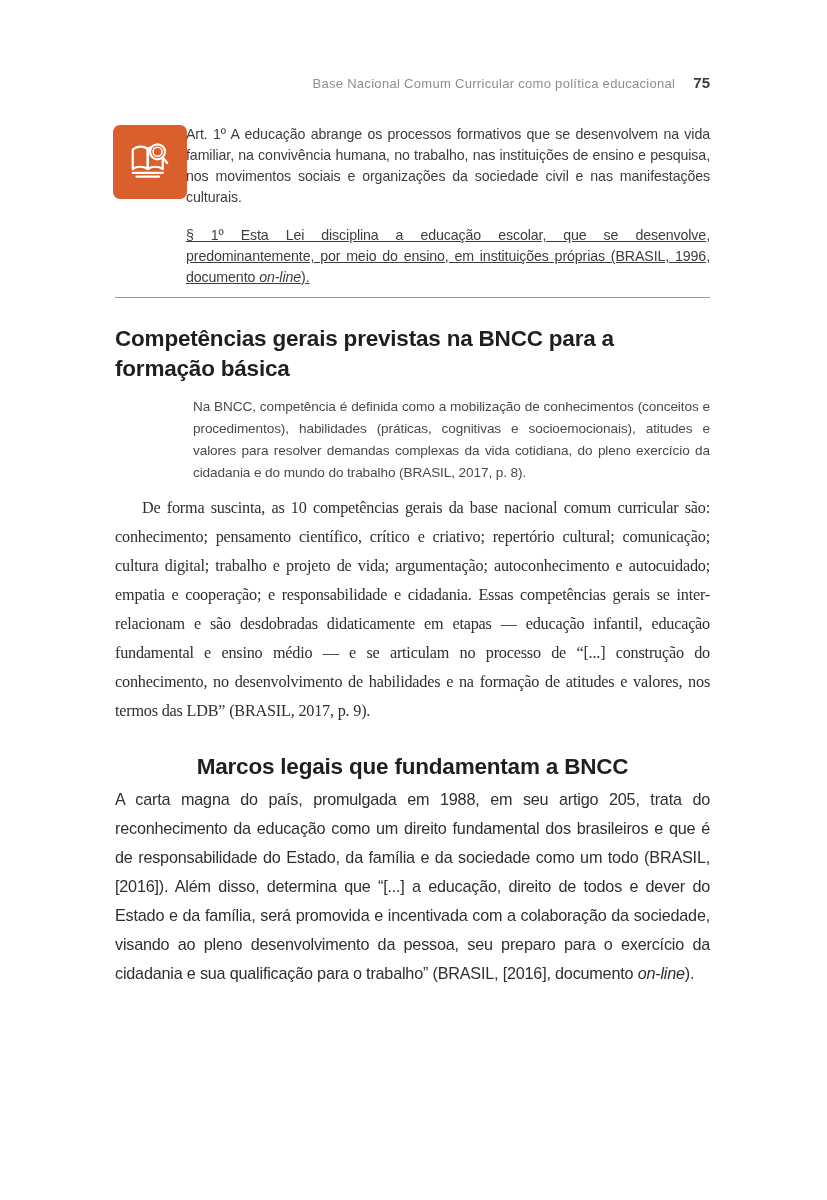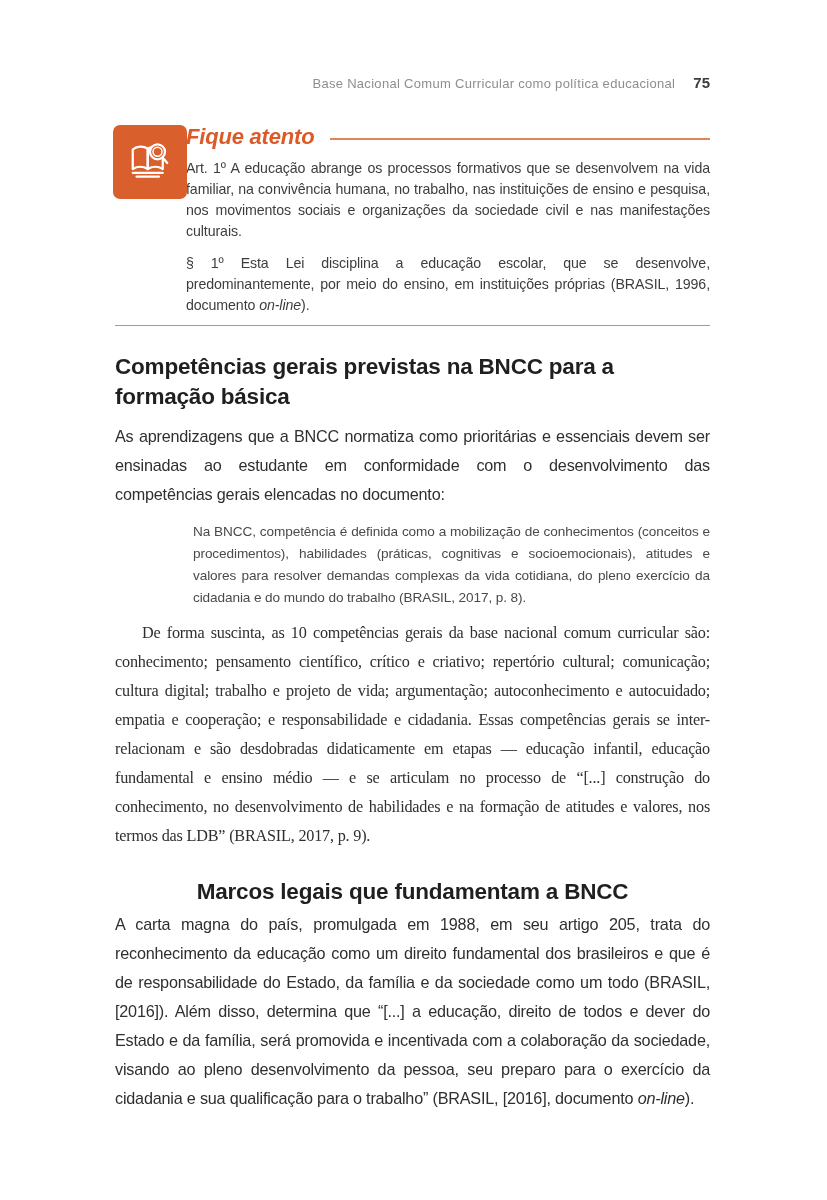--- a/index.html
+++ b/index.html
@@ -74,21 +74,21 @@
     margin-top: 3px;
   }
   .callout p {
     font-size: 14.2px;
     line-height: 21px;
     color: #3d3d3d;
     text-align: justify;
     letter-spacing: -0.1px;
     margin: 8px 0 0 0;
   }
-  .callout p.second { margin-top: 11px; }
+  .callout p.second { margin-top: 17px; text-decoration: underline; }
 
   .orange-rule {
     border: none;
     border-top: 1.5px solid #D98A5C;
     margin: 9px 0 0 0;
   }
 
   
   h1.section-heading {
     font-size: 22.5px;
@@ -143,34 +143,29 @@
           <path d="M29 17 C35 13 43 13 49 18 L49 44 C43 40 35 40 29 44 Z"></path>
           <path d="M9 49 H49"></path>
           <path d="M14 54 H44"></path>
           <circle cx="42" cy="21" r="10" fill="#D95F2C"></circle>
           <circle cx="42" cy="21" r="6" stroke-width="2"></circle>
           <path d="M49 29 L55 36"></path>
         </svg>
       </span>
     </div>
     <div class="callout-body">
-      <div class="callout-title-row">
-        <span class="callout-title">Fique atento</span>
-        <span class="title-rule"></span>
-      </div>
       <p>Art. 1º A educação abrange os processos formativos que se desenvolvem na vida familiar, na convivência humana, no trabalho, nas instituições de ensino e pesquisa, nos movimentos sociais e organizações da sociedade civil e nas manifestações culturais.</p>
       <p class="second"><span>§ 1º Esta Lei disciplina a educação escolar, que se desenvolve, predominantemente, por meio do ensino, em instituições próprias (BRASIL, 1996, documento </span><em>on-line</em><span>).</span></p>
     </div>
   </aside>
 
   <hr class="orange-rule">
 
   <h1 class="section-heading">Competências gerais previstas na BNCC para a formação básica</h1>
 
-  <p class="body-par">As aprendizagens que a BNCC normatiza como prioritárias e essenciais devem ser ensinadas ao estudante em conformidade com o desenvolvimento das competências gerais elencadas no documento:</p>
 
   <blockquote class="long-quote">Na BNCC, competência é definida como a mobilização de conhecimentos (conceitos e procedimentos), habilidades (práticas, cognitivas e socioemocionais), atitudes e valores para resolver demandas complexas da vida cotidiana, do pleno exercício da cidadania e do mundo do trabalho (BRASIL, 2017, p. 8).</blockquote>
 
   <p class="body-par indented">De forma suscinta, as 10 competências gerais da base nacional comum curricular são: conhecimento; pensamento científico, crítico e criativo; repertório cultural; comunicação; cultura digital; trabalho e projeto de vida; argumentação; autoconhecimento e autocuidado; empatia e cooperação; e responsabilidade e cidadania. Essas competências gerais se inter-relacionam e são desdobradas didaticamente em etapas — educação infantil, educação fundamental e ensino médio — e se articulam no processo de “[...] construção do conhecimento, no desenvolvimento de habilidades e na formação de atitudes e valores, nos termos das LDB” (BRASIL, 2017, p. 9).</p>
 
   <h1 class="section-heading second-heading">Marcos legais que fundamentam a BNCC</h1>
 
   <p class="body-par last"><span>A carta magna do país, promulgada em 1988, em seu artigo 205, trata do reconhecimento da educação como um direito fundamental dos brasileiros e que é de responsabilidade do Estado, da família e da sociedade como um todo (BRASIL, [2016]). Além disso, determina que “[...] a educação, direito de todos e dever do Estado e da família, será promovida e incentivada com a colaboração da sociedade, visando ao pleno desenvolvimento da pessoa, seu preparo para o exercício da cidadania e sua qualificação para o trabalho” (BRASIL, [2016], documento </span><em>on-line</em><span>).</span></p>
 
 </div>

